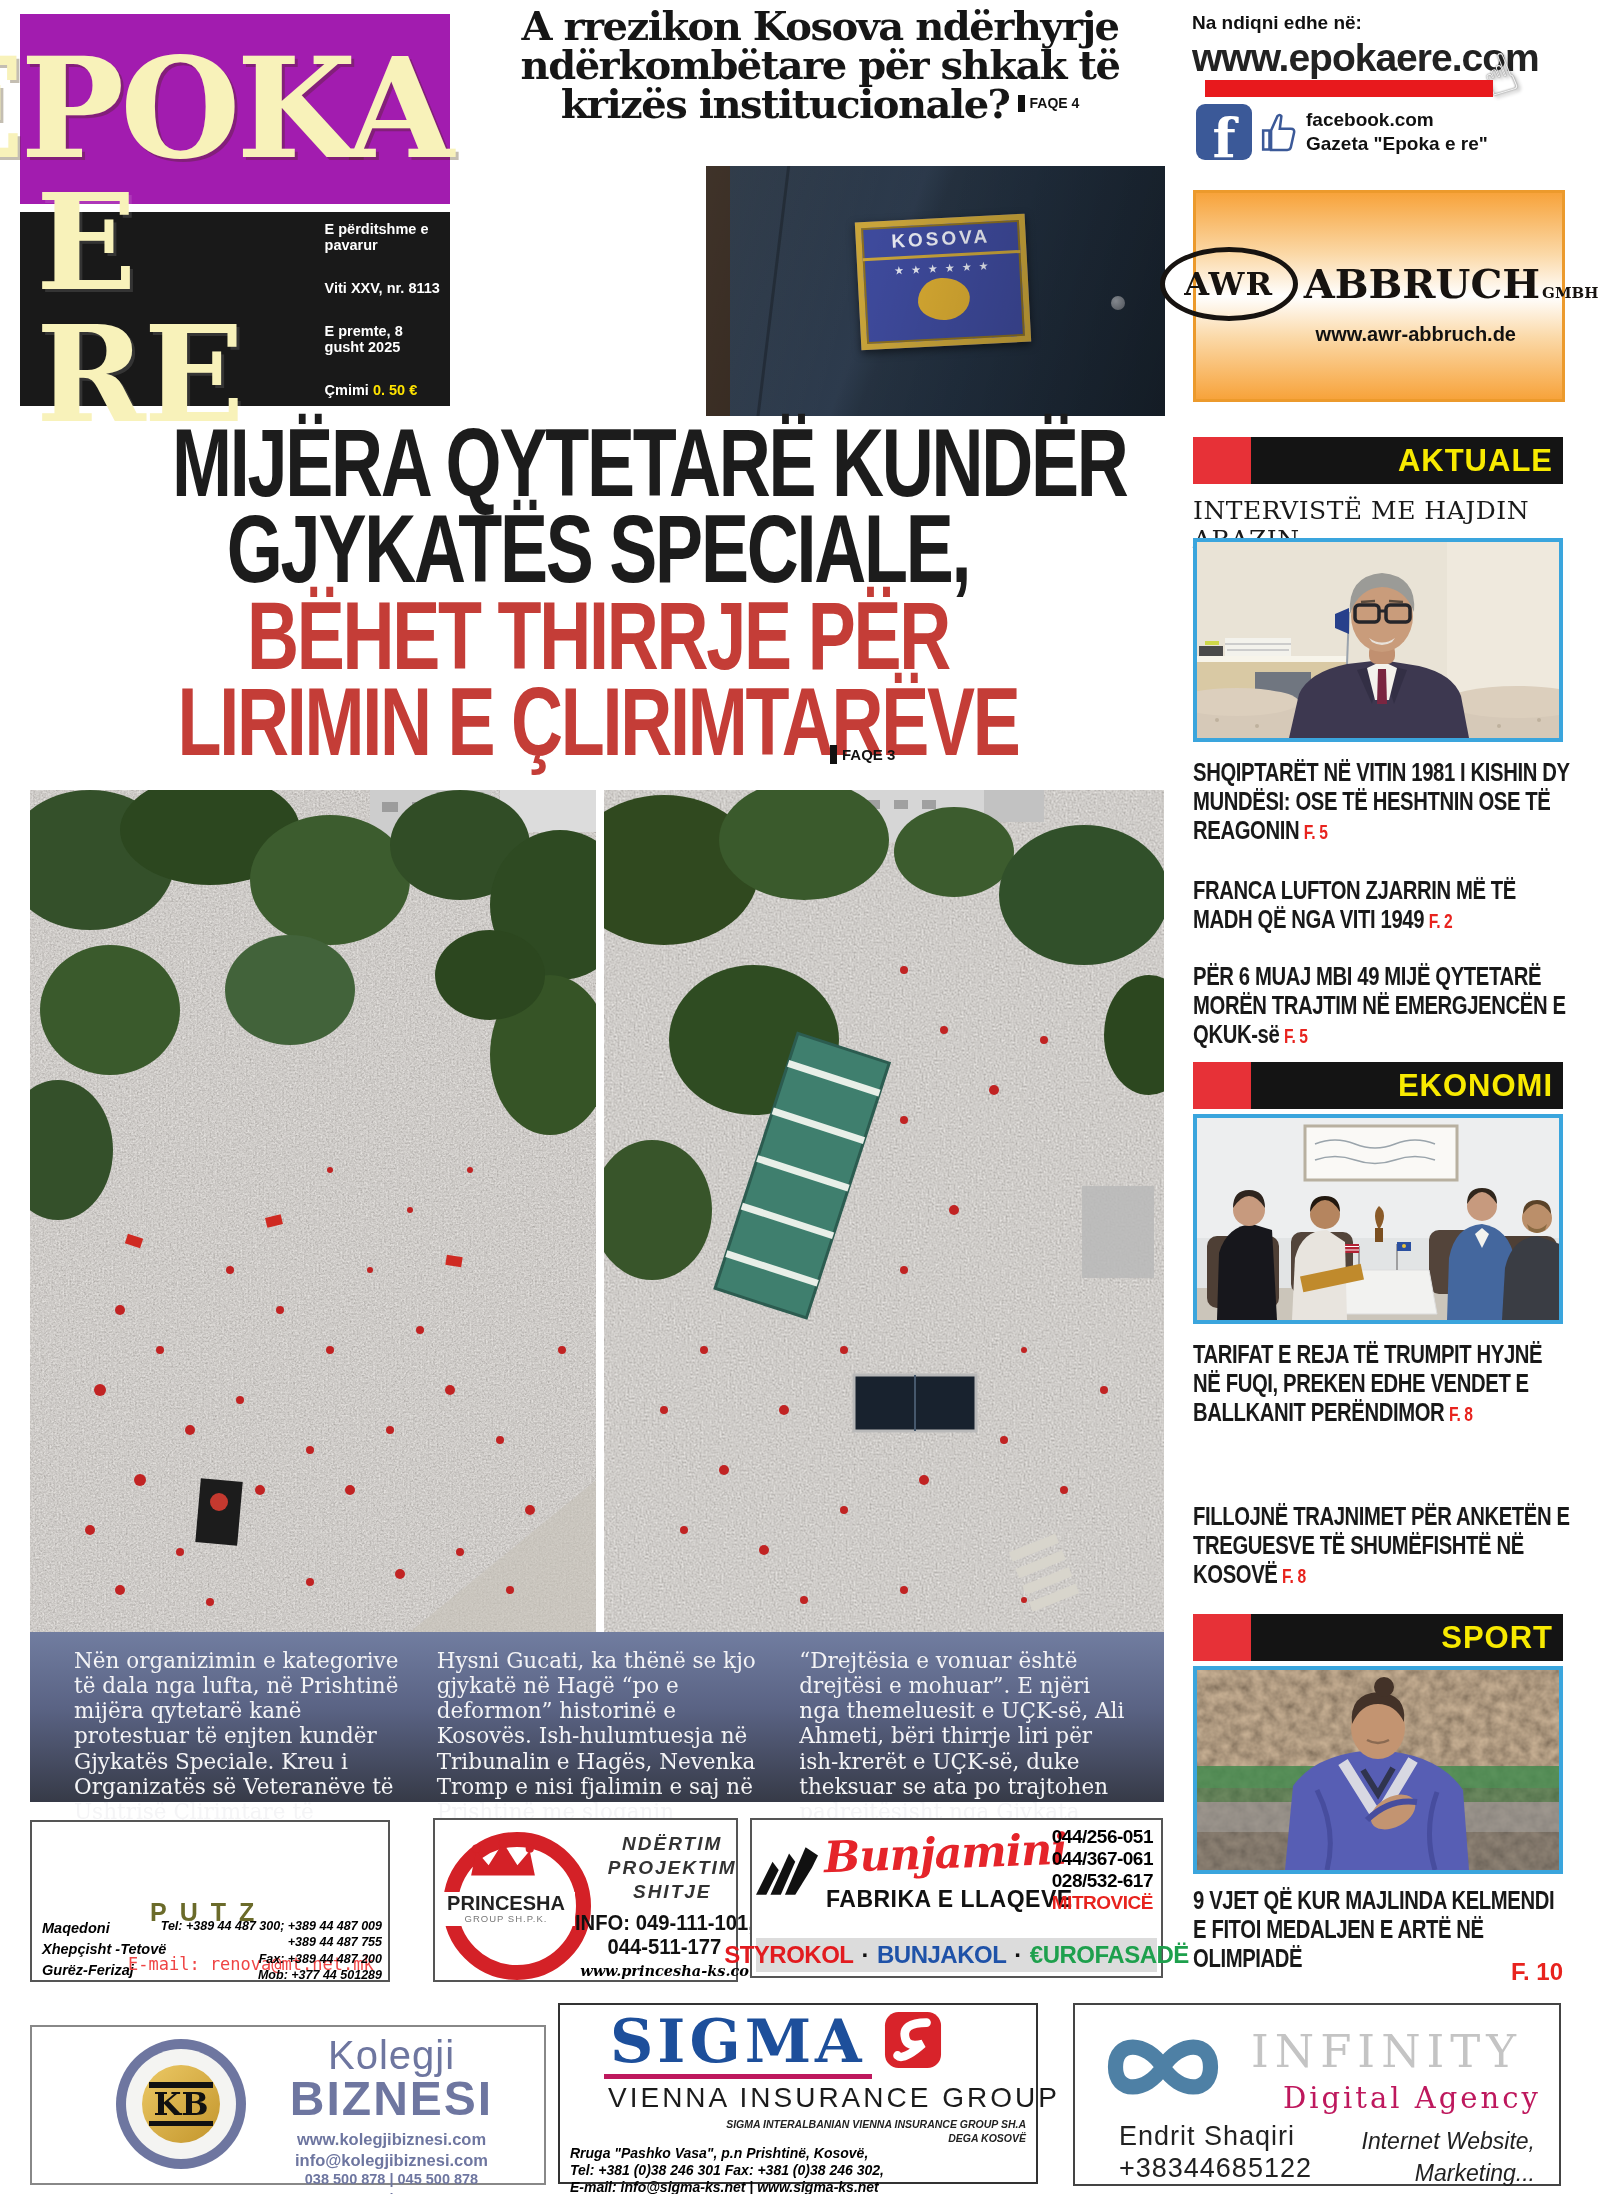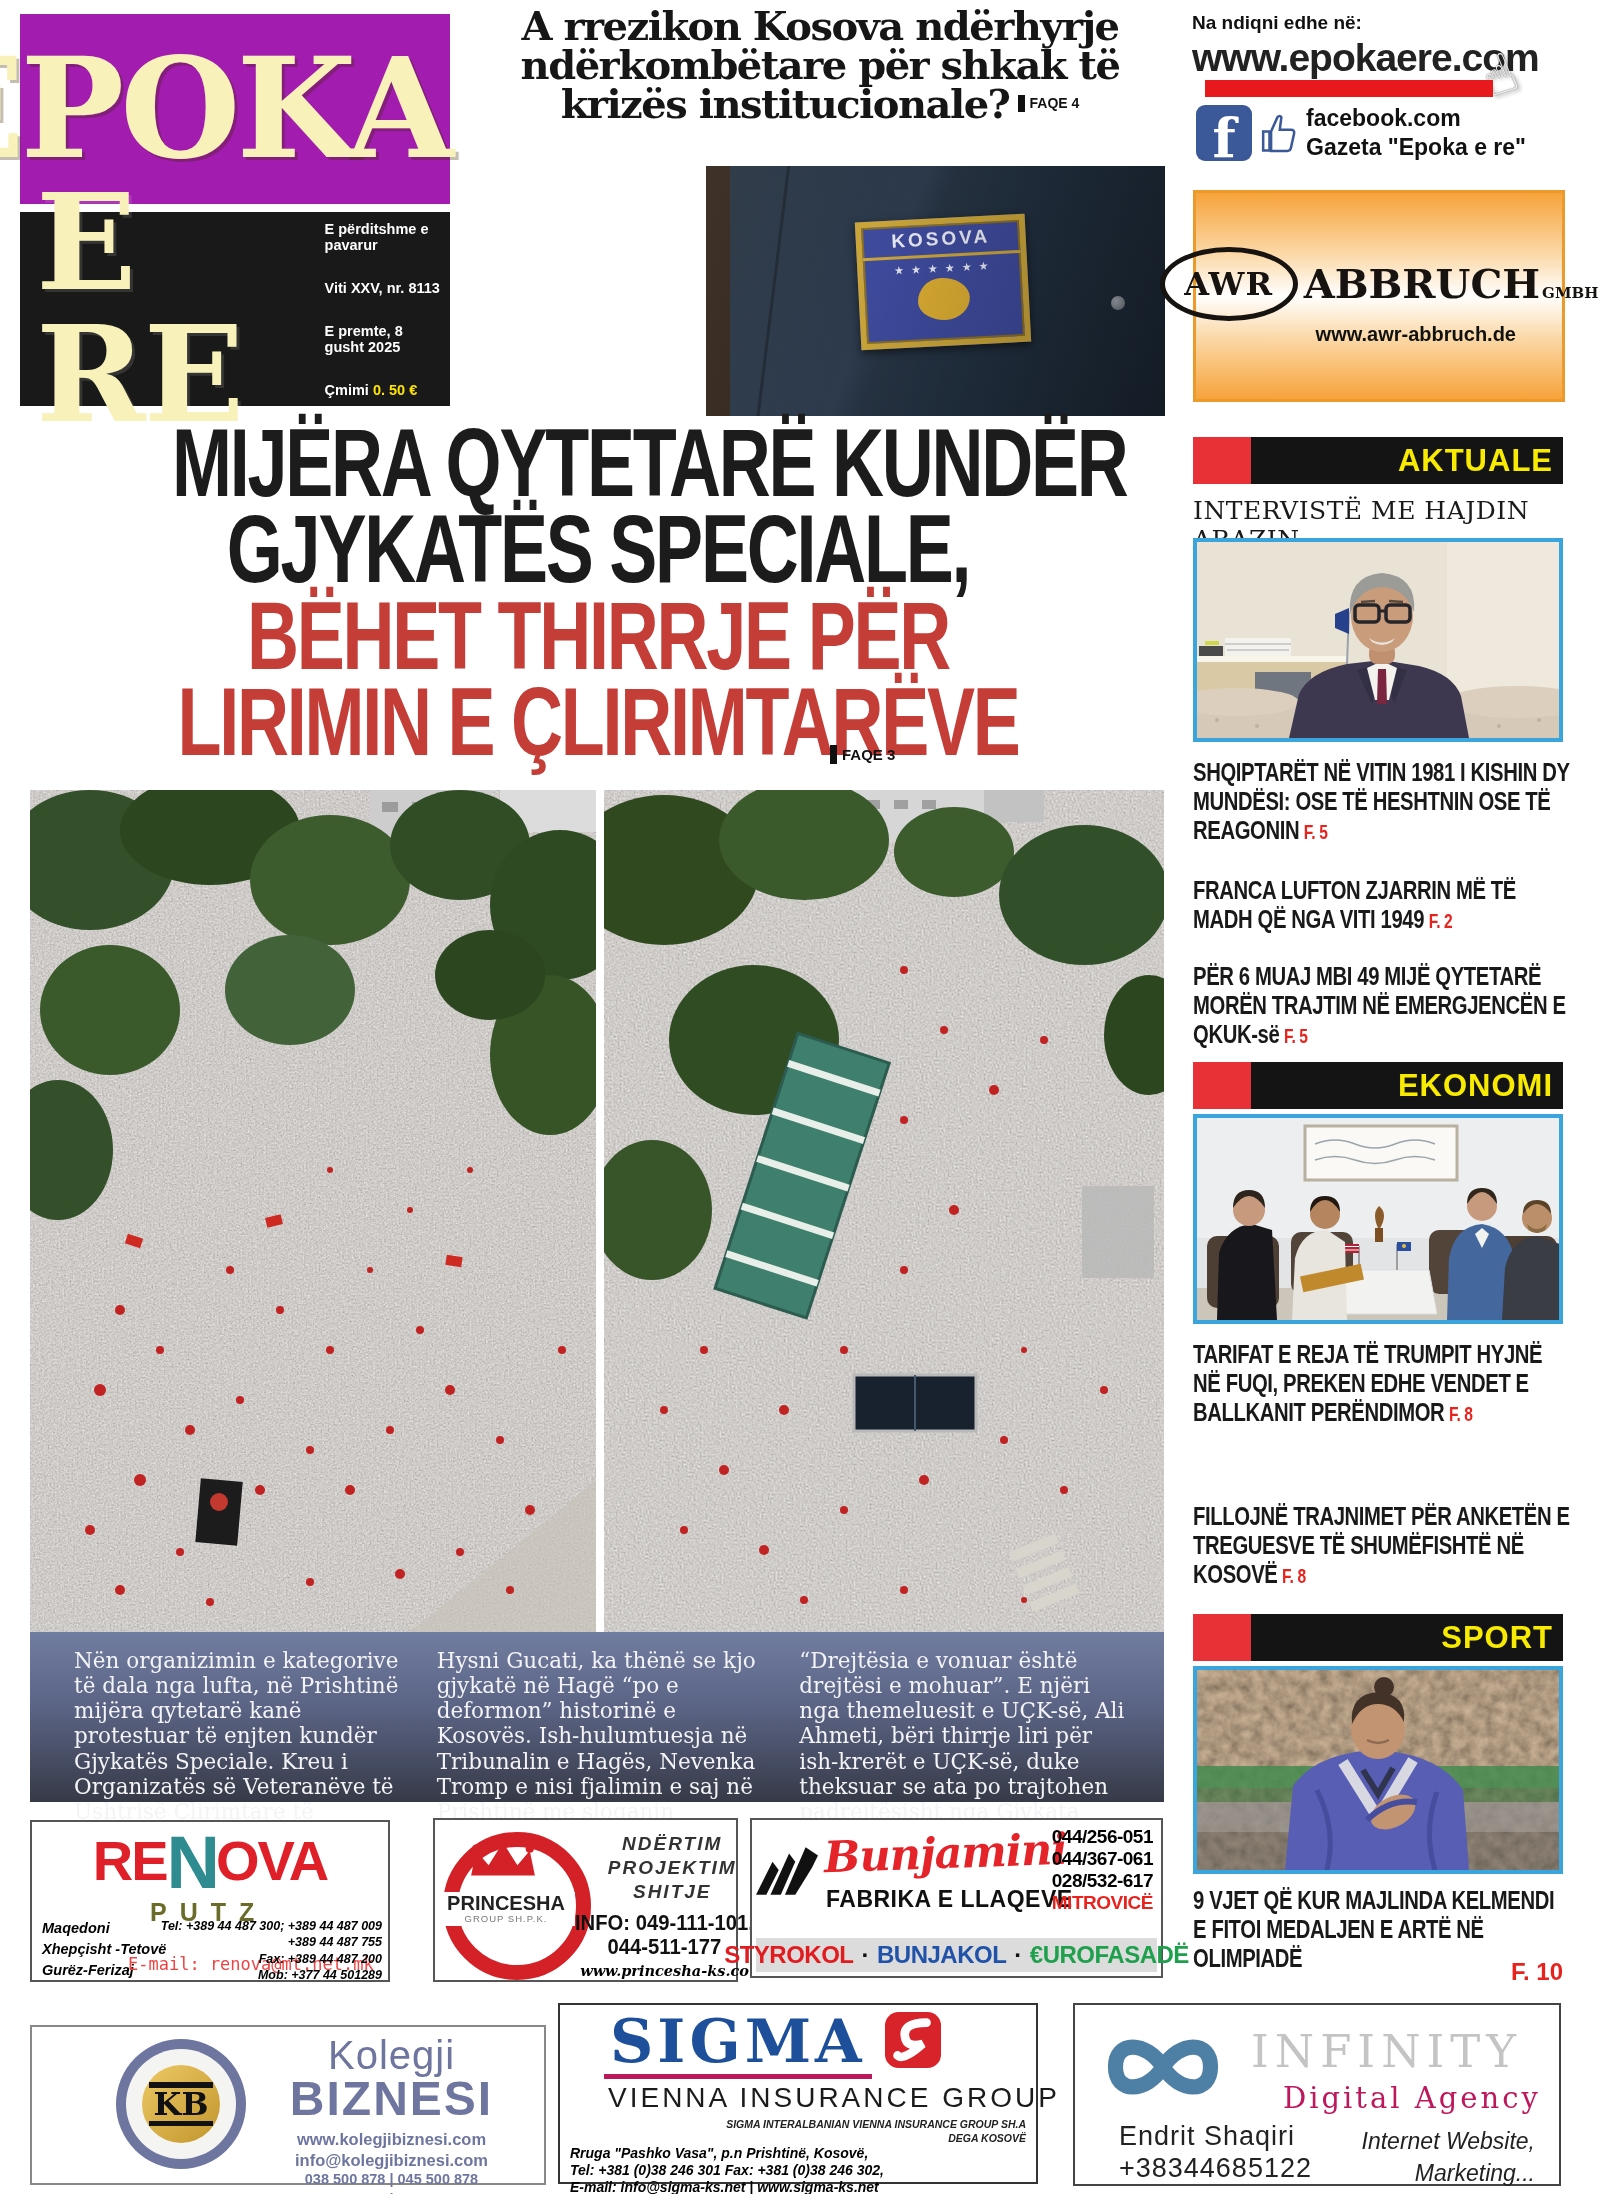--- a/index.html
+++ b/index.html
@@ -46,21 +46,21 @@
   .follow-label{position:absolute;left:1192px;top:12px;font-size:19px;font-weight:bold;color:#111;}
   .follow-site{position:absolute;left:1192px;top:36px;width:385px;font-size:39px;font-weight:bold;
                letter-spacing:-1px;color:#222;}
   .follow-hand{position:absolute;left:1483px;top:44px;font-family:"DejaVu Sans",sans-serif;font-size:54px;
                color:#f2f2f2;text-shadow:0 0 2px #444,2px 3px 4px rgba(0,0,0,.45);transform:rotate(-22deg);}
   .follow-bar{position:absolute;left:1205px;top:80px;width:288px;height:17px;background:#e8191d;}
   .fb-row{position:absolute;left:1196px;top:104px;width:390px;display:flex;align-items:center;gap:8px;}
   .fb-icon{width:56px;height:56px;background:#3b5998;border-radius:9px;color:#fff;
            font-family:"DejaVu Serif",serif;font-weight:bold;font-size:54px;display:flex;
            align-items:flex-end;justify-content:center;line-height:0.82;overflow:hidden;}
-  .fb-text{font-weight:bold;font-size:23px;line-height:1.25;color:#111;}
+  .fb-text{font-weight:bold;font-size:19px;line-height:1.25;color:#111;}
 
   
   .awr{position:absolute;left:1193px;top:190px;width:372px;height:212px;border:3px solid #ec9a2c;
        box-sizing:border-box;display:flex;flex-direction:column;align-items:center;justify-content:center;
        background:linear-gradient(180deg,#f7a33b 0%,#fbd9a8 30%,#ffffff 50%,#fbd9a8 70%,#f7a33b 100%);}
   .awr-row{display:flex;align-items:center;}
   .awr-ellipse{width:128px;height:64px;border:5px solid #171310;border-radius:50%;display:flex;
                align-items:center;justify-content:center;font-family:"DejaVu Serif",serif;font-weight:bold;
                font-size:32px;color:#171310;letter-spacing:1px;flex:none;}
   .awr-name{font-family:"DejaVu Serif",serif;font-weight:bold;font-size:40px;color:#171310;margin-left:6px;}
@@ -529,21 +529,20 @@
       <path d="M170 70 Q181 76 192 70" stroke="#8a6a52" stroke-width="2.5" fill="none"></path>
     </svg>
   </div>
 
   <div class="shl" style="top:1886px">
     <div class="shl-inner"><span>9 VJET QË KUR MAJLINDA KELMENDI E FITOI MEDALJEN E ARTË NË OLIMPIADË</span></div>
   </div>
   <div class="f10">F. 10</div>
 
   <div class="adbox renova">
-    <div class="r-logo"><span class="r-re">RE</span><span class="r-n">N</span><span class="r-ova">OVA</span></div>
     <div class="r-putz">PUTZ</div>
     <div class="r-locs">
       <div>Maqedoni</div>
       <div>Xhepçisht -Tetovë</div>
       <div>Gurëz-Ferizaj</div>
     </div>
     <div class="r-mail">E-mail: renova@mt.net.mk</div>
     <div class="r-tels">
       <div>Tel: +389 44 487 300; +389 44 487 009</div>
       <div>+389 44 487 755</div>

